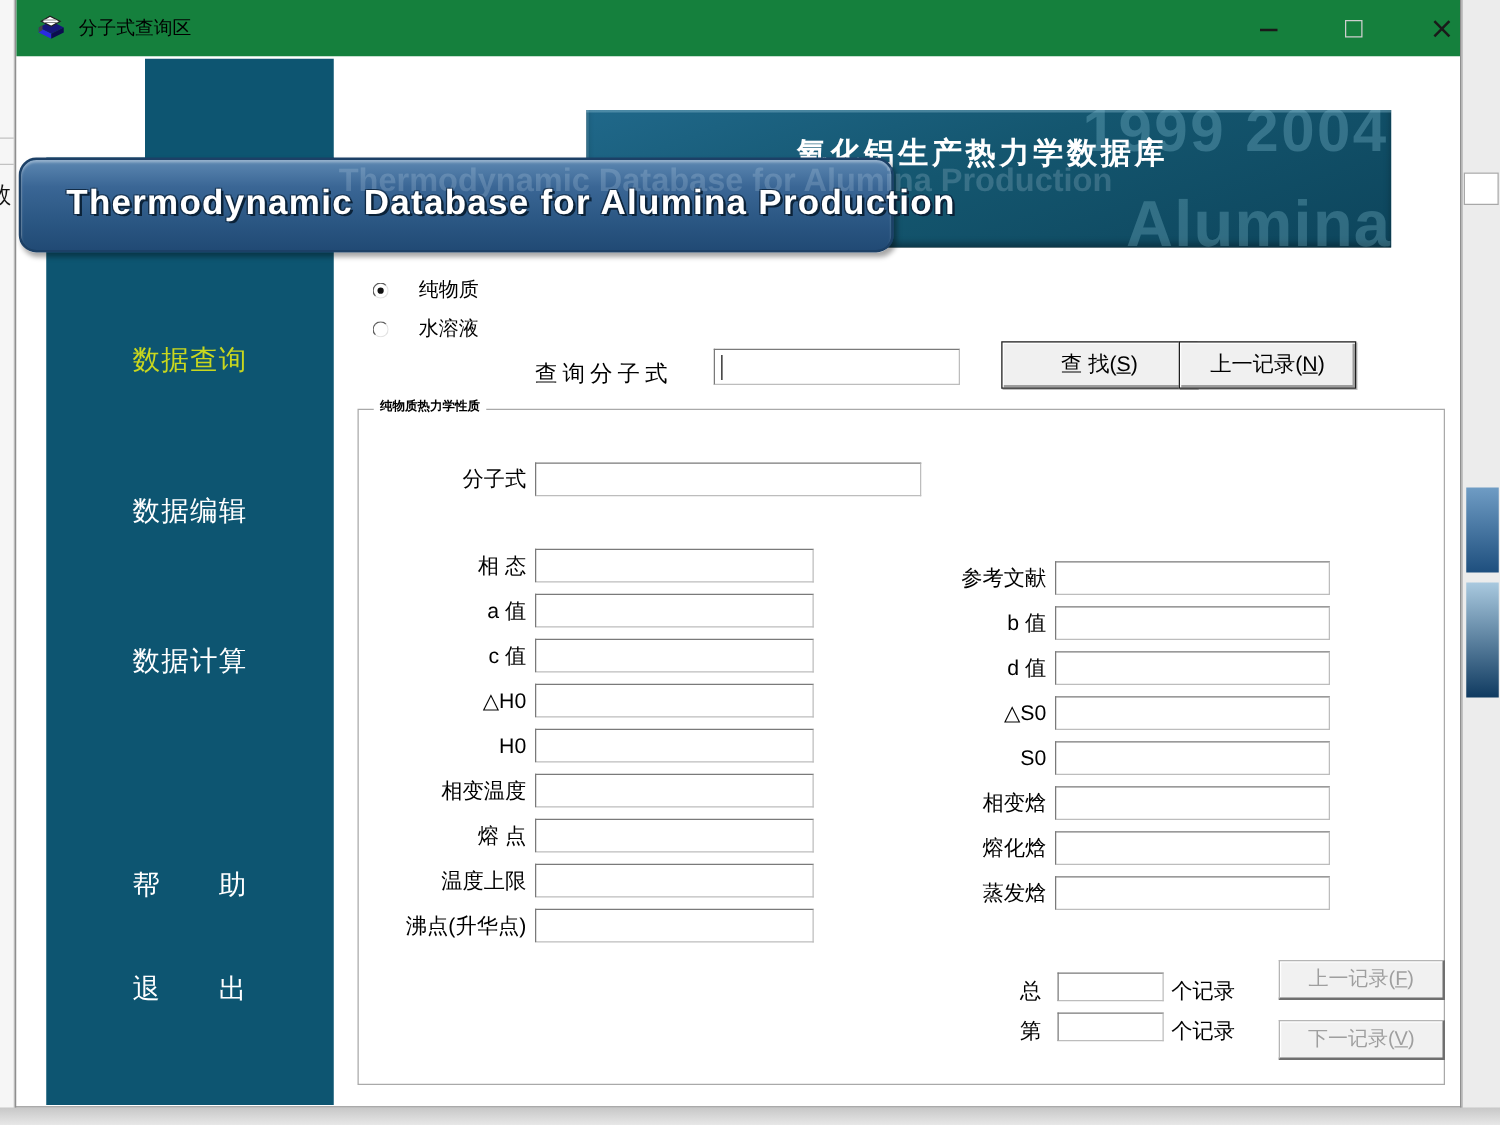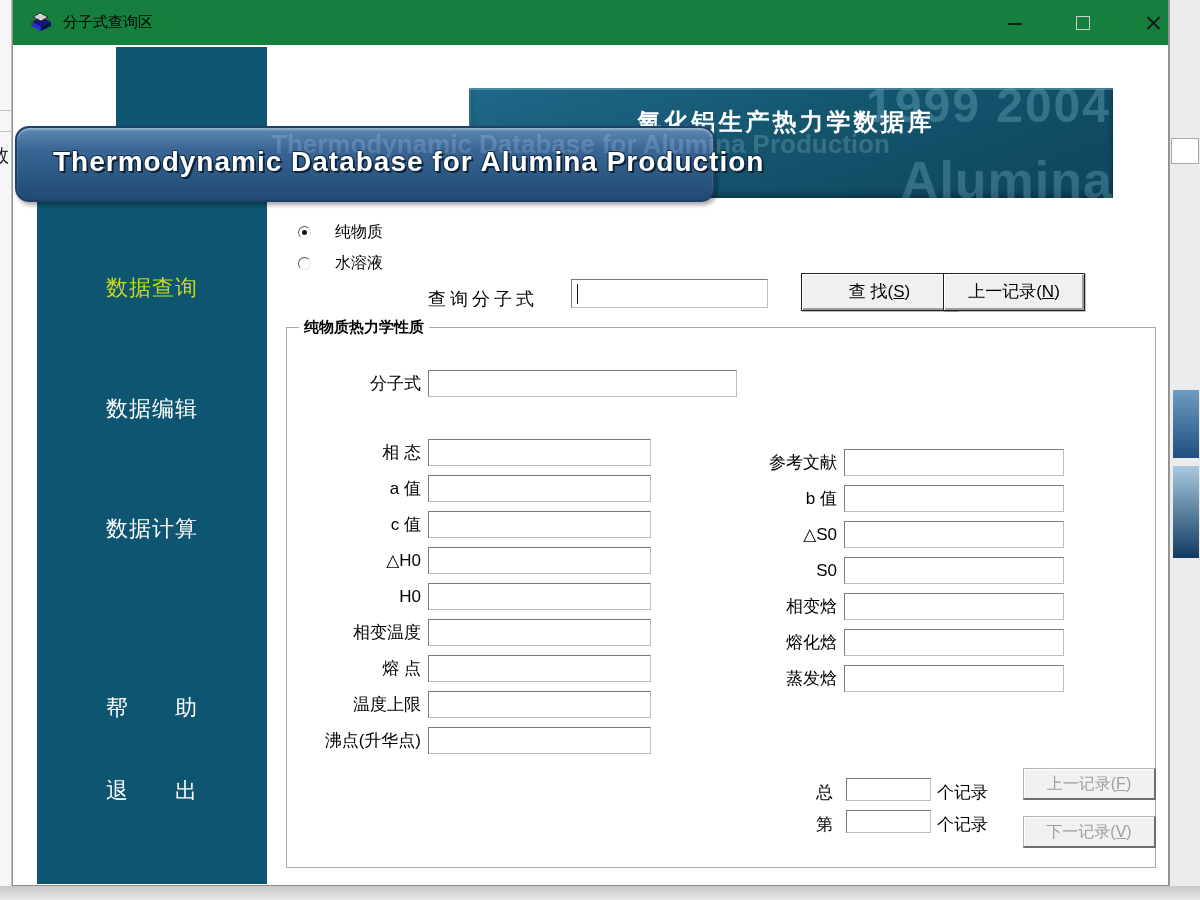--- a/index.html
+++ b/index.html
@@ -60,21 +60,21 @@
   .qwrap input { position:absolute; left:6px; top:2px; width:184px; height:22px; border:none; outline:none; font-size:15px; background:transparent; }
   .caret { position:absolute; left:5px; top:4px; width:1px; height:20px; background:#111; }
   .btn3d { position:absolute; height:38px; background:#f0f0f0; border:1px solid #1f1f1f; font-size:17px; text-align:center; line-height:35px; cursor:pointer;
            box-shadow:inset 1px 1px 0 #ffffff, inset -2px -2px 0 #9d9d9d, 1px 1px 0 rgba(0,0,0,.25); }
   .btn-search { left:788px; top:273px; width:157px; }
   .btn-next   { left:930px; top:273px; width:142px; }
   u { text-decoration:underline; }
 
   
   .gbox { position:absolute; left:273px; top:327px; width:870px; height:541px; border:1px solid #a9a9a9; }
-  .gbox-title { position:absolute; left:12px; top:-10px; background:#fff; padding:0 5px; font-size:15px; font-weight:bold; color:#000; }
+  .gbox-title { position:absolute; left:12px; top:-10px; background:#fff; padding:0 5px; font-size:10px; font-weight:bold; color:#000; }
 
   .formula-row { position:absolute; left:263px; top:370px; display:flex; align-items:center; }
   .col-left  { position:absolute; left:263px; top:439px; }
   .col-right { position:absolute; left:694px; top:449px; }
   .frow { display:flex; align-items:center; height:27px; margin-bottom:9px; }
   .flabel { width:145px; text-align:right; font-size:17px; white-space:pre; }
   .col-right .flabel { width:130px; }
   .fin { margin-left:7px; height:27px; background:#fff; border:1px solid #7a7a7a; border-bottom-color:#bdbdbd; border-right-color:#bdbdbd; outline:none; font-size:15px; padding:0 4px; }
   .fin.w-main { width:309px; }
   .fin.w-left { width:223px; }
@@ -213,20 +213,24 @@
   <div class="col-right">
     <div class="frow">
         <span class="flabel">参考文献</span>
         <input class="fin w-right" style="">
       </div>
     <div class="frow">
         <span class="flabel">b 值</span>
         <input class="fin w-right" style="">
       </div>
     <div class="frow">
+        <span class="flabel">d 值</span>
+        <input class="fin w-right" style="">
+      </div>
+    <div class="frow">
         <span class="flabel">△S0</span>
         <input class="fin w-right" style="">
       </div>
     <div class="frow">
         <span class="flabel">S0</span>
         <input class="fin w-right" style="">
       </div>
     <div class="frow">
         <span class="flabel">相变焓</span>
         <input class="fin w-right" style="">

